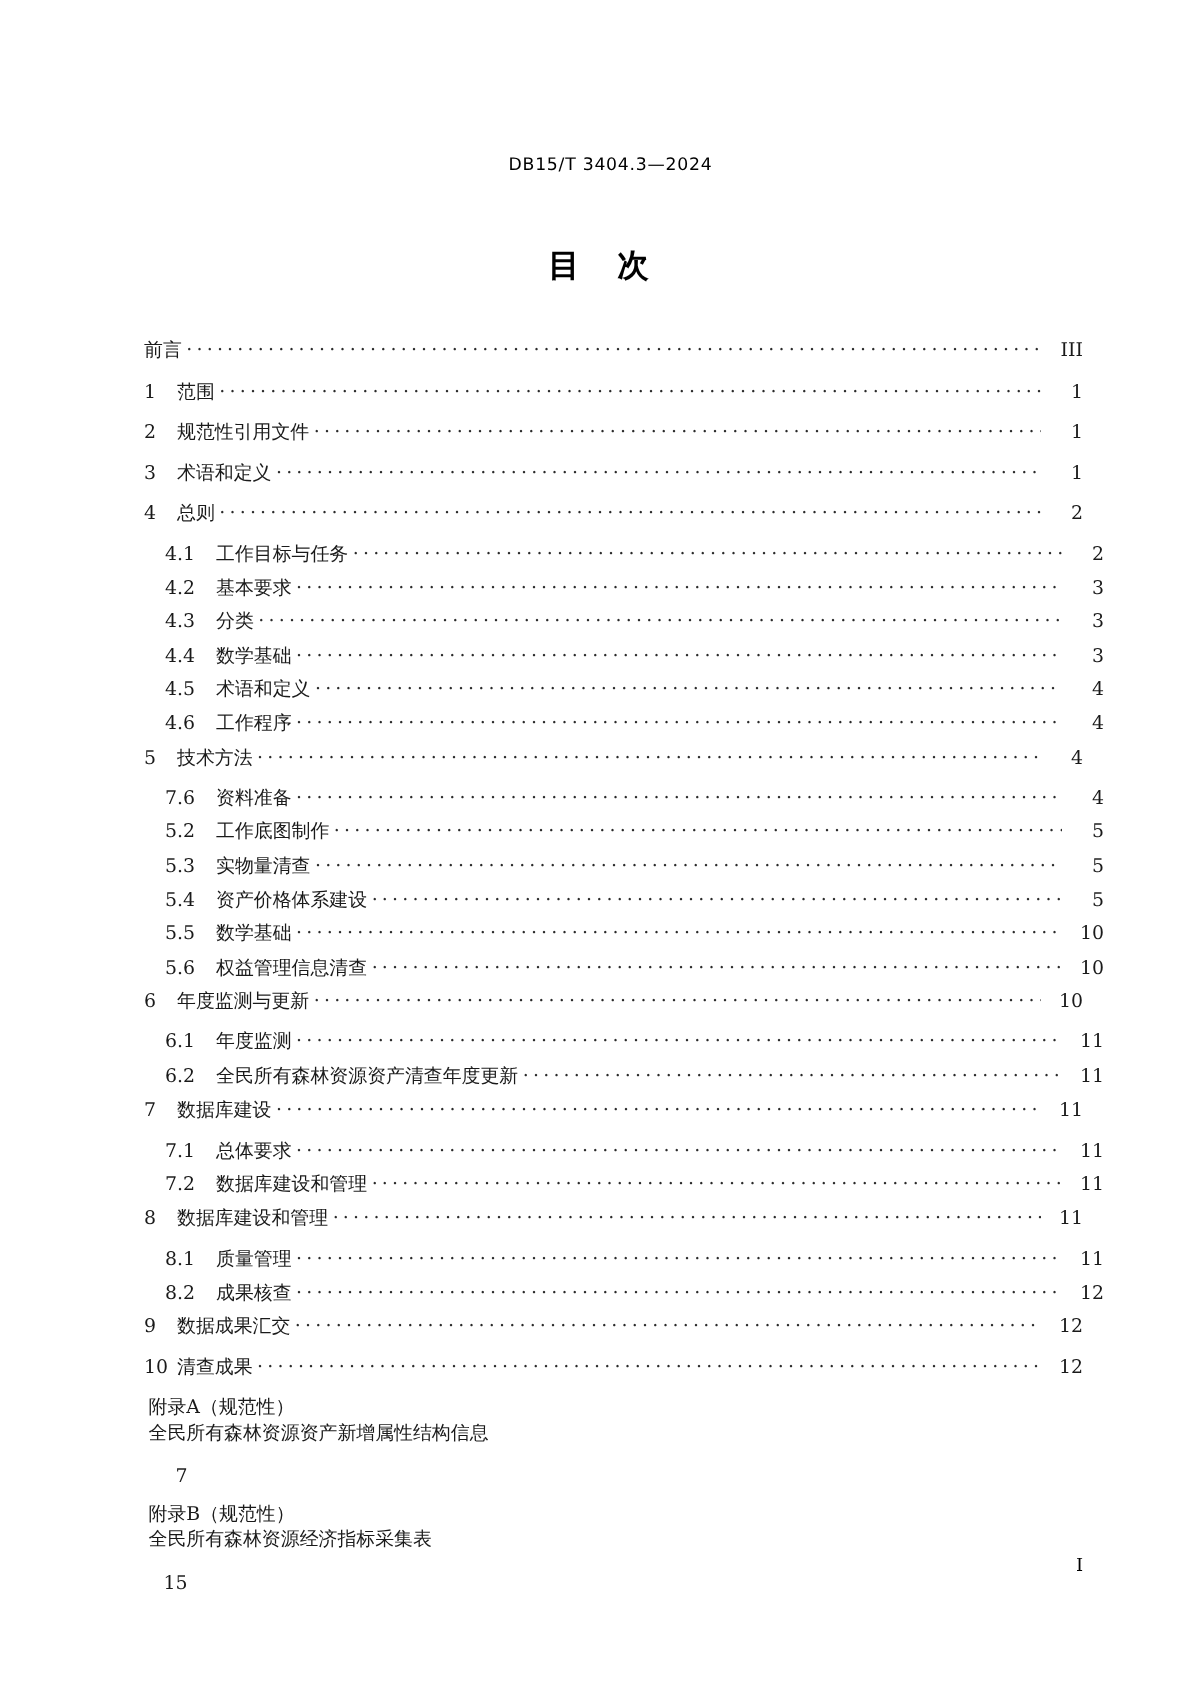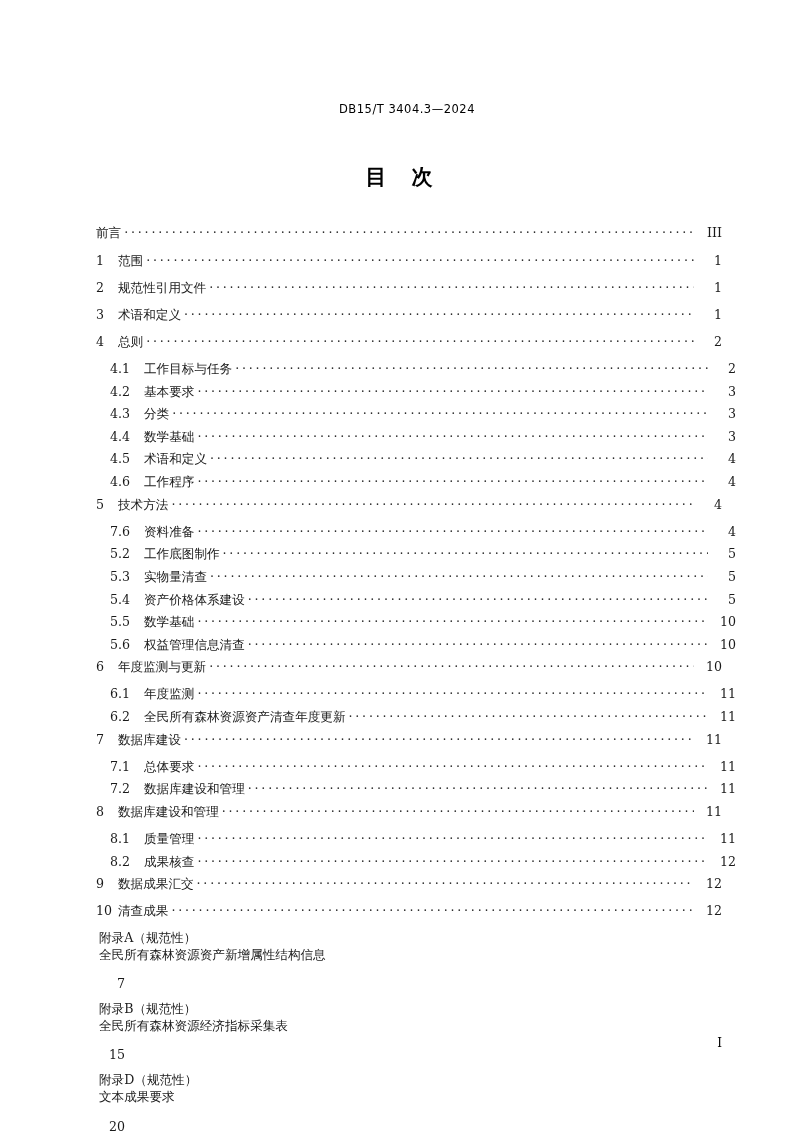--- a/index.html
+++ b/index.html
@@ -322,25 +322,19 @@
         <span class="label">全民所有森林资源资产新增属性结构信息</span>
         <span class="leader"></span>
         <span class="pageno">7</span>
       </div>
       <div class="toc-entry annex">
         <span class="annex-prefix">附录B（规范性）</span>
         <span class="label">全民所有森林资源经济指标采集表</span>
         <span class="leader"></span>
         <span class="pageno">15</span>
       </div>
-      <div class="toc-entry annex">
-        <span class="annex-prefix">附录D（规范性）</span>
-        <span class="label">文本成果要求</span>
-        <span class="leader"></span>
-        <span class="pageno">20</span>
-      </div>
     </div>
 
   <div class="page-footer">
     <span>I</span>
   </div>
 
 </div>
 
 </body></html>

